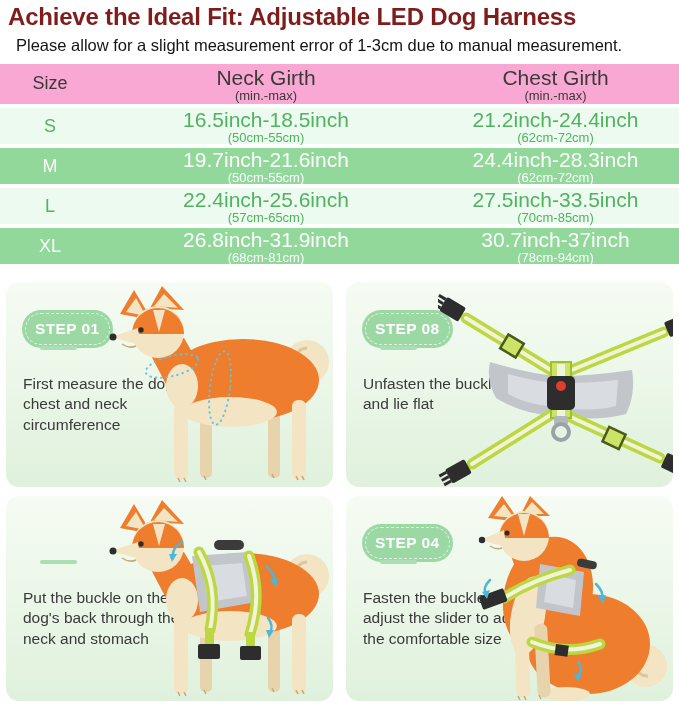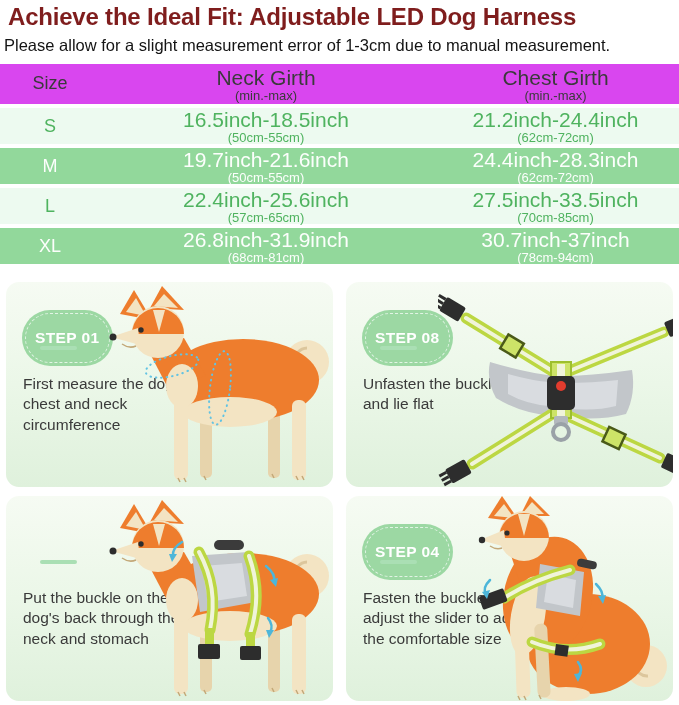--- a/index.html
+++ b/index.html
@@ -1,38 +1,38 @@
 <!DOCTYPE html>
 <html><head>
 <meta charset="utf-8">
 <style>
   html,body{margin:0;padding:0}
   body{
     width:679px;height:705px;background:#ffffff;overflow:hidden;
     font-family:"Liberation Sans",sans-serif;position:relative;
   }
   .title{margin:3px 0 0 8px;font-size:24px;font-weight:bold;color:#7f1d1d;letter-spacing:-0.2px;white-space:nowrap}
-  .subtitle{margin:5px 0 0 4px;font-size:16.5px;color:#141414;white-space:nowrap}
+  .subtitle{margin:5px 0 0 16px;font-size:16.5px;color:#141414;white-space:nowrap}
 
   
   .table{margin-top:9px}
   .trow{display:grid;grid-template-columns:100px 332px 1fr;align-items:center;text-align:center;margin-bottom:4px}
-  .trow.header{height:40px;background:#d946ef;color:#3a3a3a}
+  .trow.header{height:40px;background:#f9a8d4;color:#3a3a3a}
   .trow.light{height:36px;background:#edfaf0;color:#4fb35f}
   .trow.dark{height:36px;background:#92d89b;color:#fcfefc}
   .cmain{font-size:21px;line-height:1.1}
   .csub{font-size:13px;line-height:1.05}
   .sizecell{font-size:18px}
 
   
   .panels{display:grid;grid-template-columns:1fr 1fr;gap:9px 13px;margin:18px 6px 0;grid-auto-rows:205px}
   .panel{position:relative;border-radius:13px;overflow:hidden;
     background:linear-gradient(180deg,#f6fbf3 0%,#ebf7e8 50%,#dff1dc 100%)}
   .badge{position:absolute;left:16px;top:28px;background:#9cd8a3;color:#fff;font-weight:bold;
-    font-size:15.5px;padding:19px 13px;border-radius:999px;letter-spacing:.4px;
+    font-size:15.5px;padding:10px 13px;border-radius:999px;letter-spacing:.4px;
     outline:1.5px dashed #e2f4e5;outline-offset:-4px;white-space:nowrap}
   .dash{position:absolute;left:34px;top:64px;width:37px;height:4px;background:#aadfb4;border-radius:2px}
   .desc{position:absolute;left:17px;top:92px;margin:0;font-size:15.5px;color:#3a3a3a;line-height:1.32}
   .p1 .desc{width:178px}.p2 .desc{width:152px}.p3 .desc{width:170px}.p4 .desc{width:192px}
   .illus{position:absolute;right:0;bottom:0;width:235px;height:205px}
 
   
   .orange{fill:#ee7d2d}.cream{fill:#f3e4c3}.cream2{fill:#e7d4ac}
   .gray{fill:#c2c6ca}.gray2{fill:#d9dce0}.blk{fill:#2d2d2d}
   .strap{stroke:#bcd742;stroke-width:11;fill:none;stroke-linecap:round}

